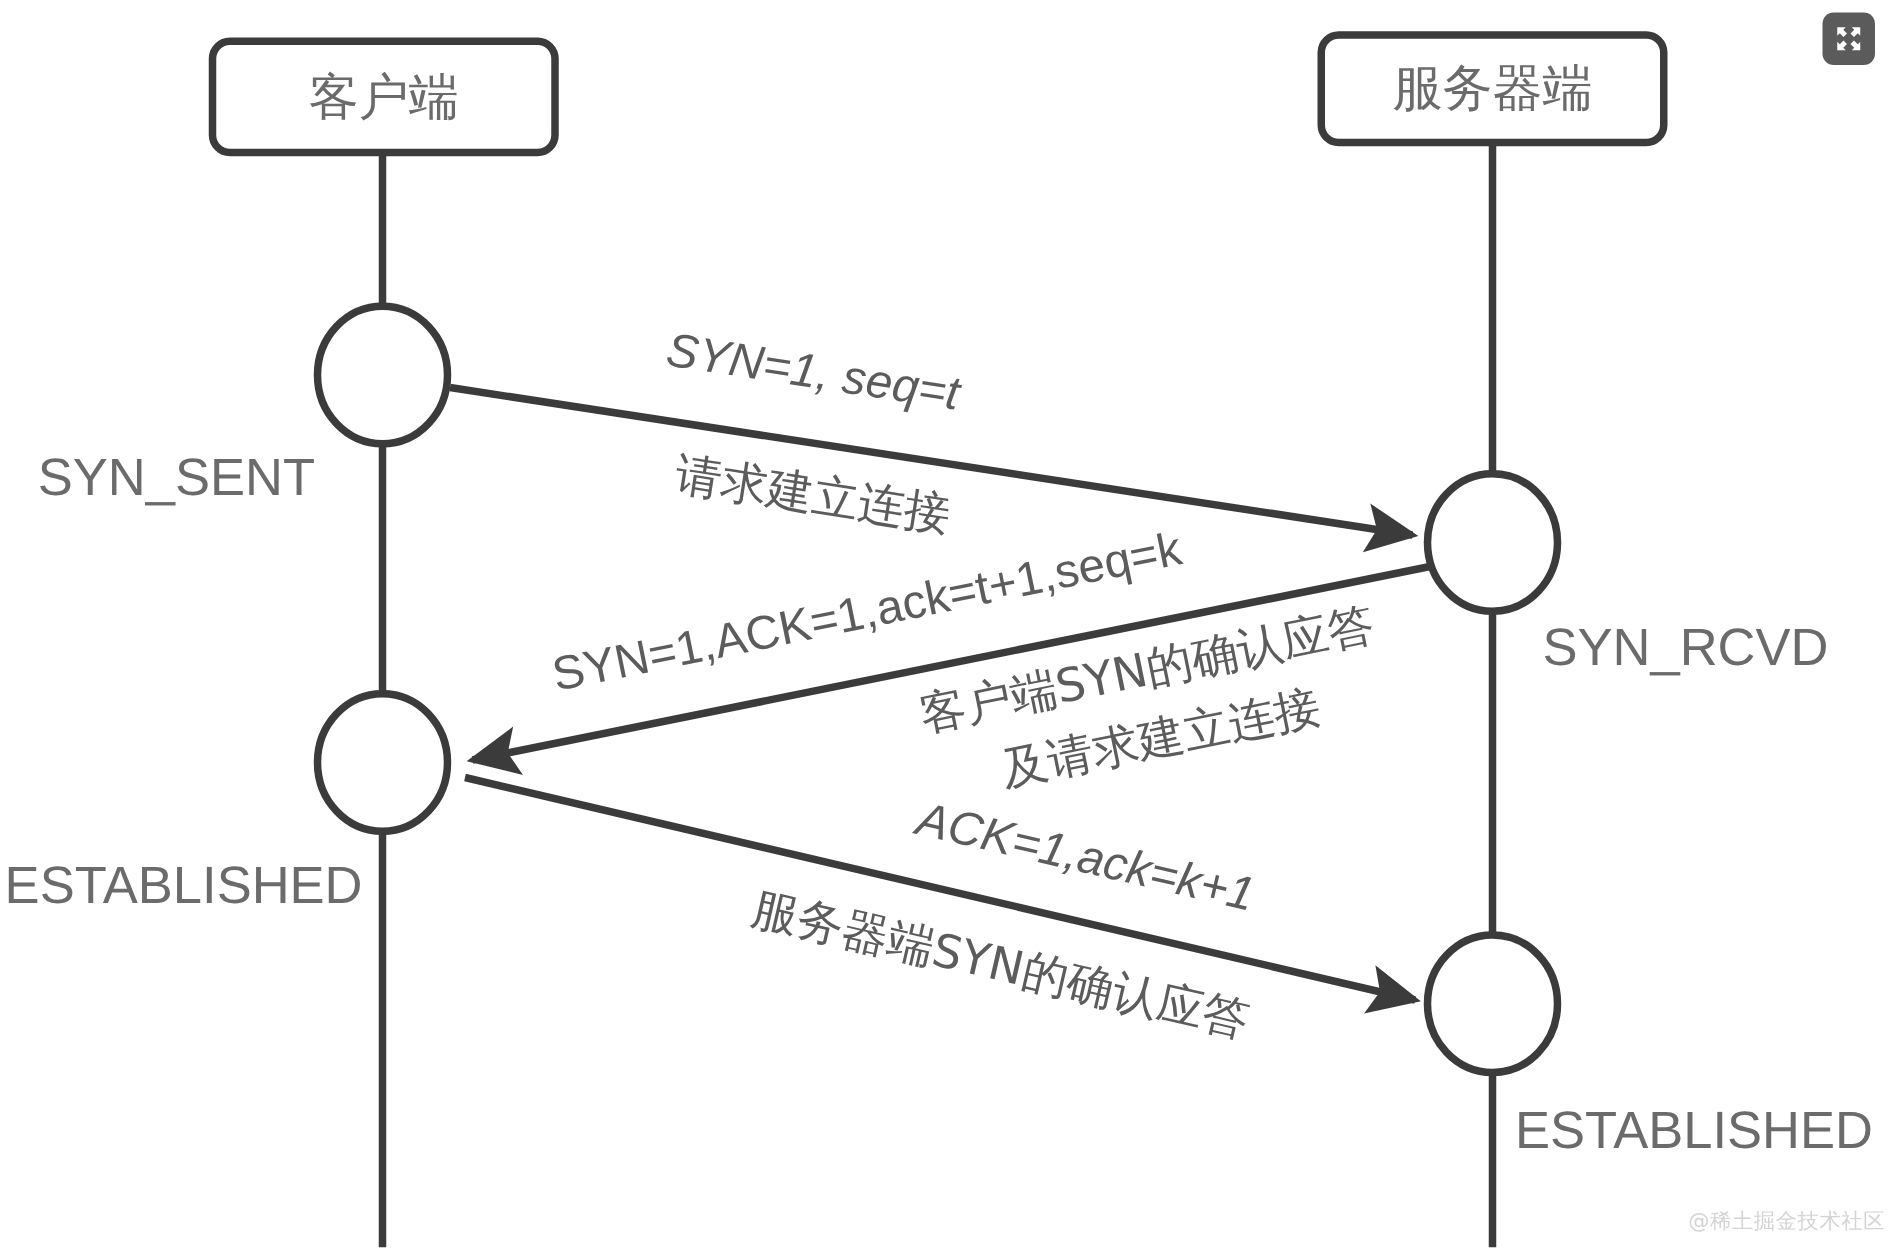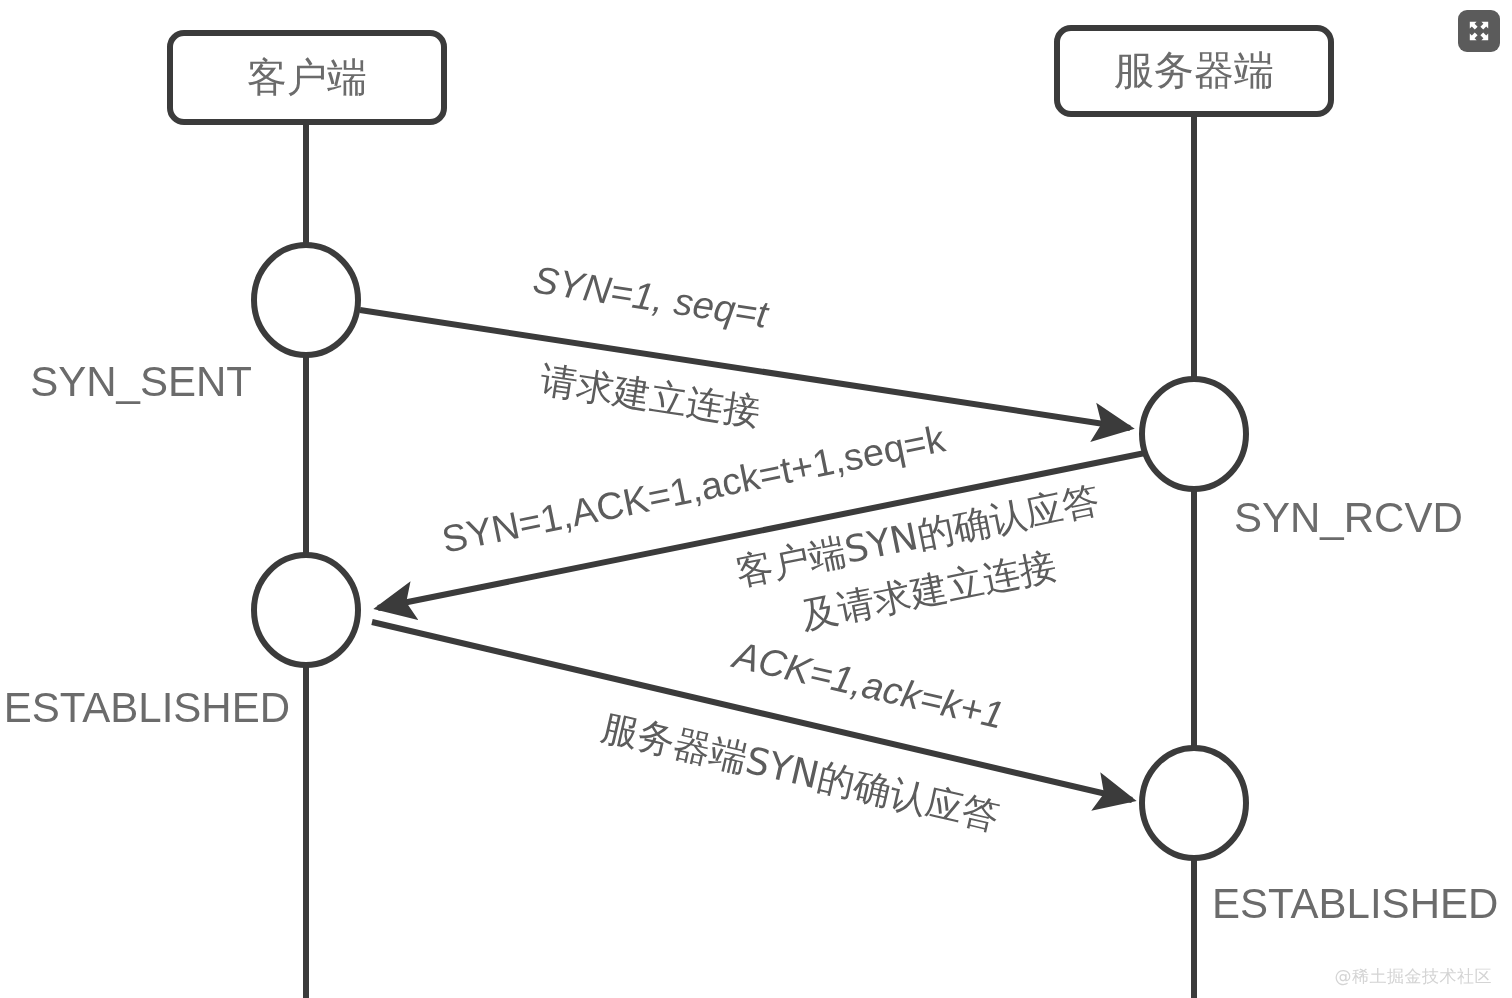--- a/index.html
+++ b/index.html
@@ -76,21 +76,21 @@
   }
   .msg-label.cn {
     font-family: "DejaVu Sans", "Liberation Sans", sans-serif;
     font-size: 37px;
   }
   .msg-label.italic {
     font-style: italic;
   }
   .watermark {
     position: absolute;
-    right: 20px;
+    right: 4px;
     bottom: 10px;
     color: #d4d4d4;
     font-family: "DejaVu Sans", "Liberation Sans", sans-serif;
     font-size: 17px;
     letter-spacing: 0.5px;
     white-space: nowrap;
     user-select: none;
   }
   #fullscreen-button {
     position: absolute;

